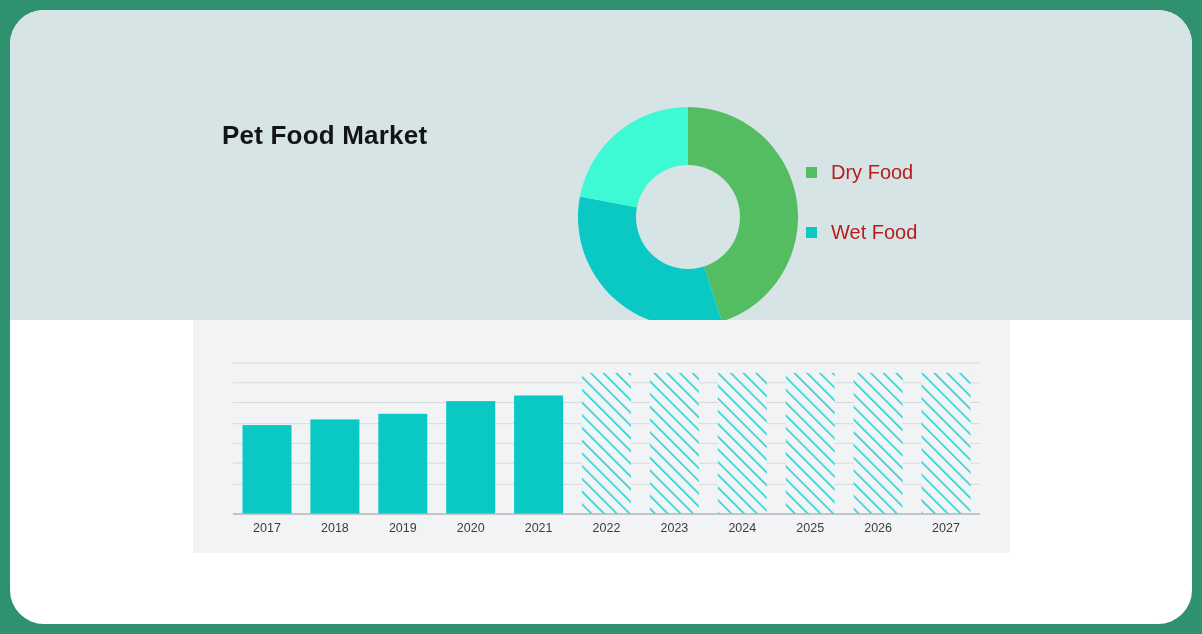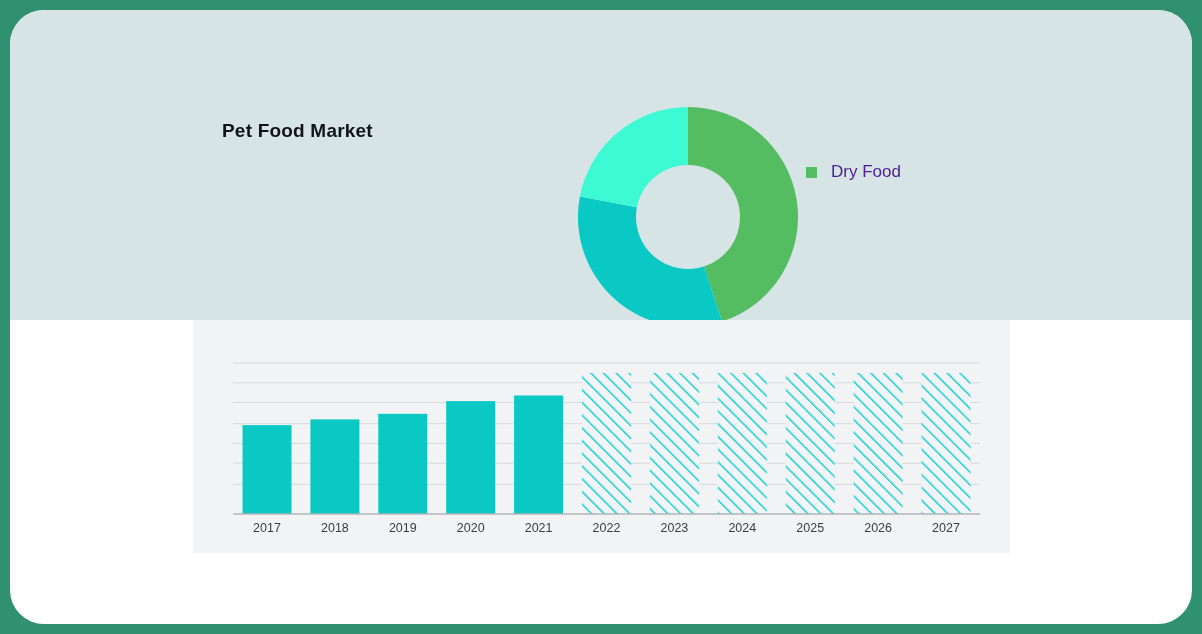--- a/index.html
+++ b/index.html
@@ -39,21 +39,21 @@
     width: 1182px;
     height: 310px;
     background: #d6e4e6;
   }
 
   
   #page-title {
     position: absolute;
     left: 212px;
     top: 110px;
-    font-size: 19px;
+    font-size: 26px;
     font-weight: bold;
     color: #111418;
     letter-spacing: 0.2px;
     white-space: nowrap;
   }
 
   
   #donut-chart {
     position: absolute;
     left: 568px;
@@ -75,22 +75,22 @@
     align-items: center;
     height: 60px;
   }
   .legend-swatch {
     width: 11px;
     height: 11px;
     flex: 0 0 11px;
     margin-right: 14px;
   }
   .legend-label {
-    font-size: 17px;
-    color: #4c1d95;
+    font-size: 20px;
+    color: #b91c1c;
     white-space: nowrap;
   }
 
   
   #bar-chart-panel {
     position: absolute;
     left: 183px;
     top: 310px;
     width: 817px;
     height: 233px;
@@ -130,20 +130,24 @@
       </svg>
     </div>
 
     <div id="donut-legend">
 
       <div class="legend-item">
         <span class="legend-swatch" style="background: rgb(85, 189, 97);"></span>
         <span class="legend-label">Dry Food</span>
       </div>
 
+      <div class="legend-item">
+        <span class="legend-swatch" style="background: rgb(10, 201, 196);"></span>
+        <span class="legend-label">Wet Food</span>
+      </div>
 
 
     </div>
 
     <div id="bar-chart-panel">
       <div id="bar-plot">
         <svg width="817" height="233" viewBox="0 0 817 233">
           <defs>
             <pattern id="hatch-pattern" patternUnits="userSpaceOnUse" width="9" height="9" patternTransform="rotate(-45)">
               <rect width="9" height="9" fill="#f1f3f5"></rect>

